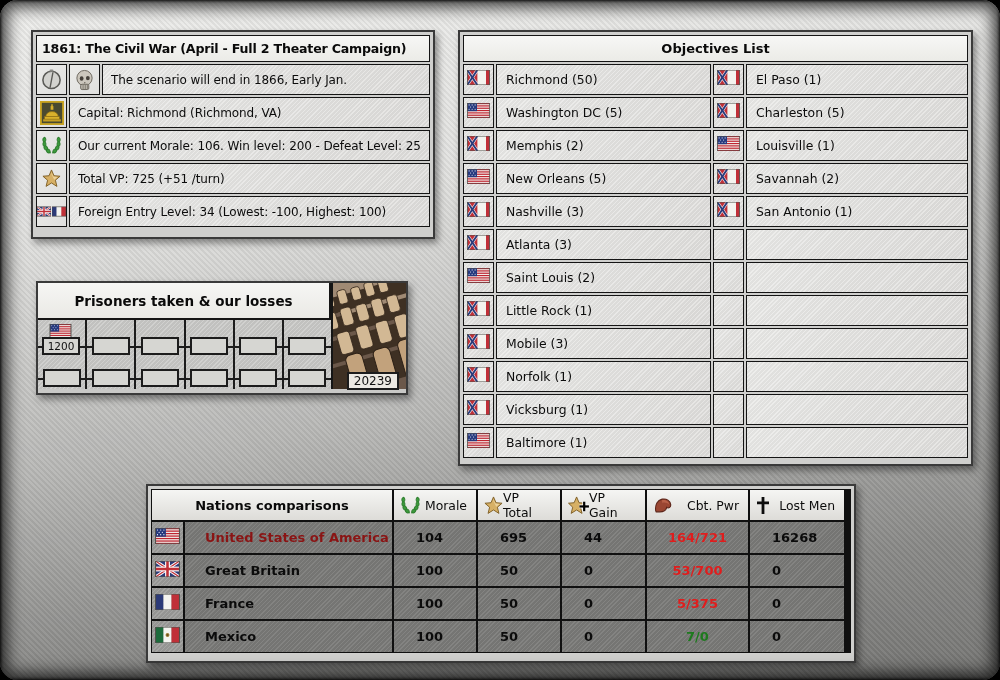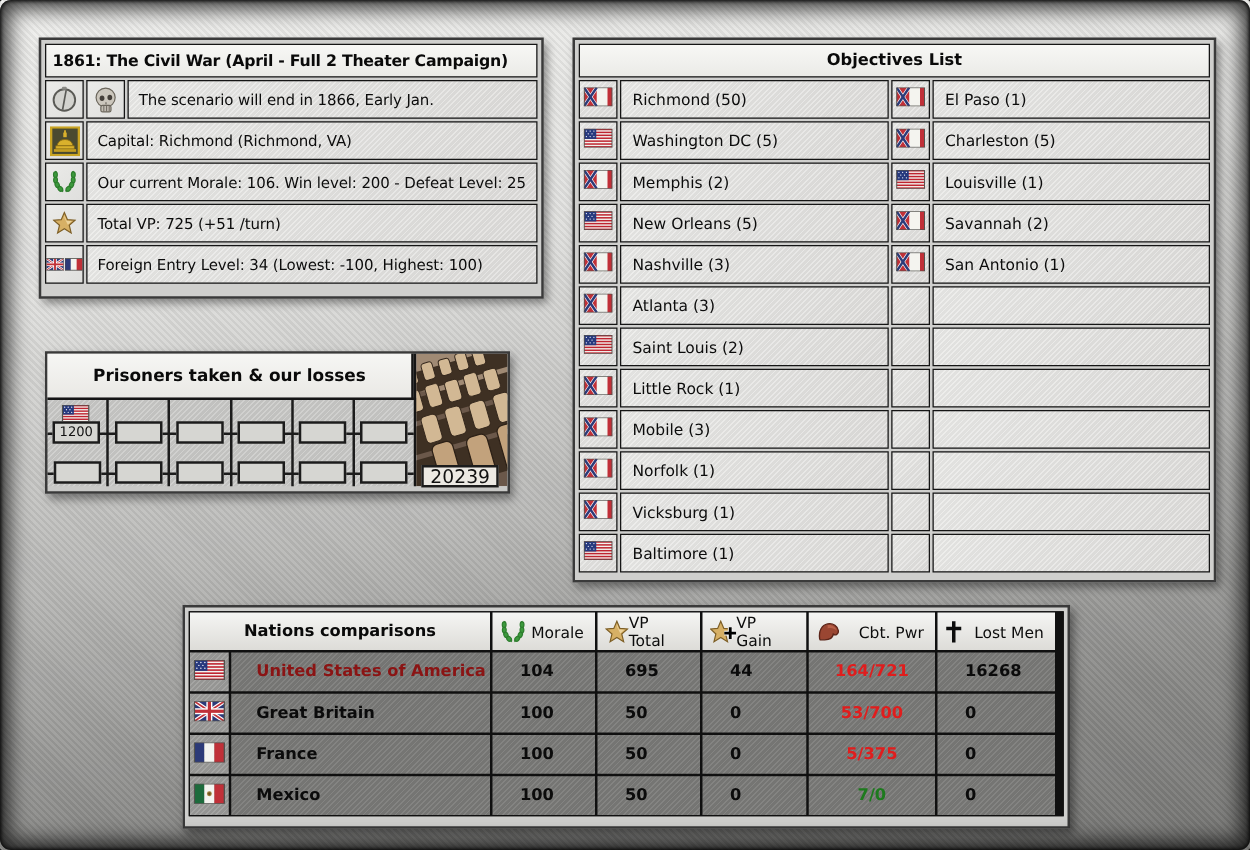--- a/index.html
+++ b/index.html
@@ -1,17 +1,17 @@
 <!DOCTYPE html>
 <html><head>
 <meta charset="utf-8">
 <style>
   html,body{margin:0;padding:0;background:#000;}
   body{font-family:"DejaVu Sans","Liberation Sans",sans-serif;-webkit-font-smoothing:antialiased;}
-  .screen{position:relative;width:1000px;height:680px;overflow:hidden;border-radius:2px;
+  .screen{position:relative;width:1000px;height:680px;overflow:hidden;border-radius:18px;
     background:linear-gradient(172deg,#efefed 0%,#e2e2e0 28%,#b8b8b6 58%,#8a8a88 82%,#757573 100%);}
   .screen::before{content:"";position:absolute;inset:0;pointer-events:none;
     background:repeating-linear-gradient(45deg,rgba(255,255,255,.05) 0 2px,rgba(0,0,0,.05) 2px 4px);}
   .screen::after{content:"";position:absolute;inset:0;border-radius:9px;pointer-events:none;
     box-shadow:inset 0 0 16px 7px rgba(8,8,8,.78), inset 0 0 3px 1px rgba(0,0,0,.9);}
   .panel{position:absolute;border:2px solid #3a3a3a;background:#cfcfcd;padding:3px;
     box-shadow:3px 4px 7px rgba(0,0,0,.42);}
   .cell{background:linear-gradient(135deg,#ebebe9,#dfdfdd);border:1px solid #151515;box-sizing:border-box;}
   .tex{background-image:repeating-linear-gradient(135deg,rgba(255,255,255,.22) 0 1px,rgba(0,0,0,.03) 1px 3px),linear-gradient(135deg,#e9e9e7,#dedddb);}
   .titlebar{display:flex;align-items:center;background:linear-gradient(#f7f7f5,#ebebe7);
@@ -45,21 +45,21 @@
   .pcol:last-child{border-right:none;}
   .pbox{position:absolute;left:50%;transform:translateX(-50%);width:34px;height:14px;border:2px solid #1c1c1c;
     background:#d6d6d2;z-index:2;display:flex;align-items:center;justify-content:center;font-size:10.5px;color:#111;}
   .pbox.mid{top:17px;} .pbox.bot{top:49px;}
   .pbox.val{left:4px;transform:none;}
   .pflag{position:absolute;top:3px;left:11px;z-index:2;}
   .pflag svg{width:23px;height:14px;}
   .p-photo{position:absolute;right:0;top:0;width:73px;height:106px;border-left:2px solid #151515;overflow:hidden;z-index:1;}
   .p-photo svg{display:block;width:100%;height:100%;}
   .loss-box{position:absolute;right:7px;bottom:3px;z-index:3;background:#ece9e3;border:2px solid #1c1c1c;
-    padding:0 5px;height:14px;display:flex;align-items:center;font-size:15px;color:#111;}
+    padding:0 5px;height:14px;display:flex;align-items:center;font-size:12px;color:#111;}
   
   .nations{left:146px;top:484px;width:700px;height:169px;}
   .n-grid{display:grid;grid-template-columns:31px 207px 82px 82px 83px 101px 94px;gap:2px;background:#101010;
     border:1px solid #101010;}
   .n-grid > div{box-sizing:border-box;}
   .nh{height:30px;background:linear-gradient(#f5f5f3,#dddcd8);display:flex;align-items:center;padding:0 4px;}
   .nh-title{grid-column:1/3;justify-content:center;font-weight:bold;font-size:13px;color:#0a0a0a;}
   .nh .lbl{margin-left:auto;padding-right:5px;font-size:12.4px;color:#0c0c0c;}
   .nh .ic{display:flex;margin-left:2px;}
   .nbody{height:31px;background:#7c7c7a;background-image:repeating-linear-gradient(135deg,rgba(255,255,255,.06) 0 1px,rgba(0,0,0,.06) 1px 3px);

